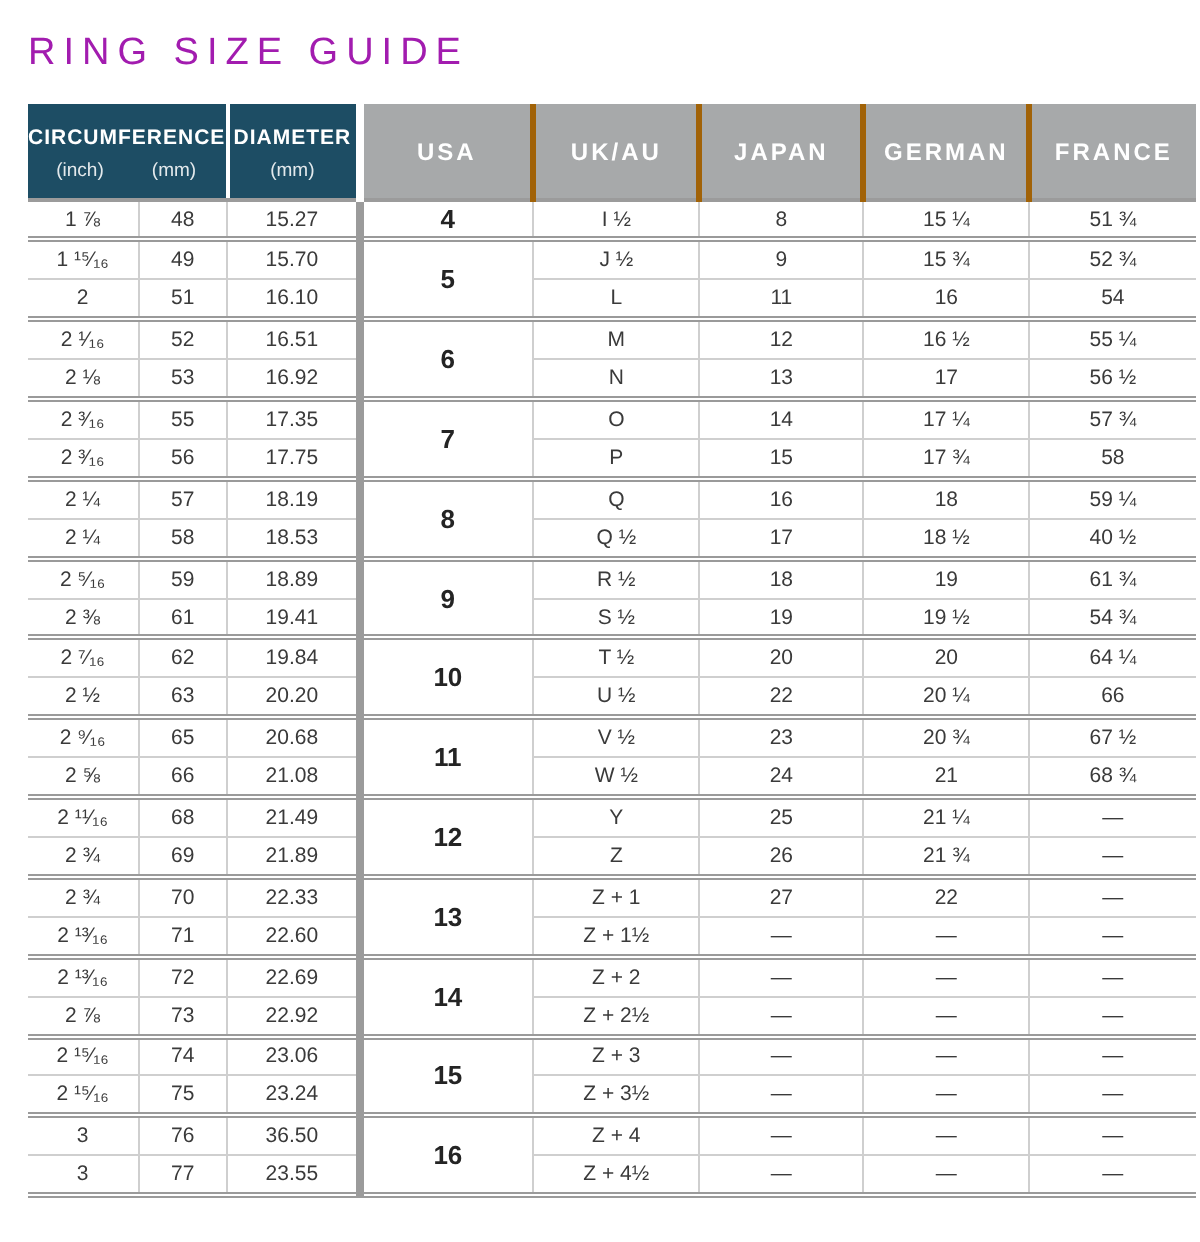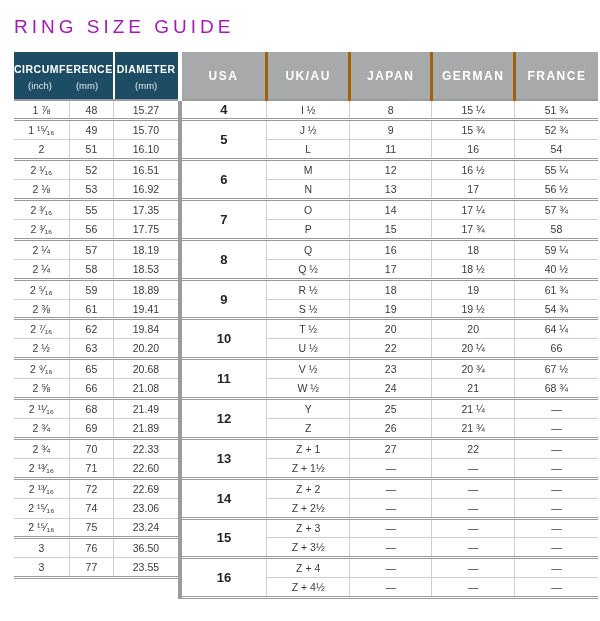--- a/index.html
+++ b/index.html
@@ -196,20 +196,25 @@
           <tr class="group-end">
             <td>2 ¹³⁄₁₆</td>
             <td class="vline">71</td>
             <td class="vline">22.60</td>
           </tr>
           <tr>
             <td>2 ¹³⁄₁₆</td>
             <td class="vline">72</td>
             <td class="vline">22.69</td>
           </tr>
+          <tr class="group-end">
+            <td>2 ⅞</td>
+            <td class="vline">73</td>
+            <td class="vline">22.92</td>
+          </tr>
           <tr>
             <td>2 ¹⁵⁄₁₆</td>
             <td class="vline">74</td>
             <td class="vline">23.06</td>
           </tr>
           <tr class="group-end">
             <td>2 ¹⁵⁄₁₆</td>
             <td class="vline">75</td>
             <td class="vline">23.24</td>
           </tr>

